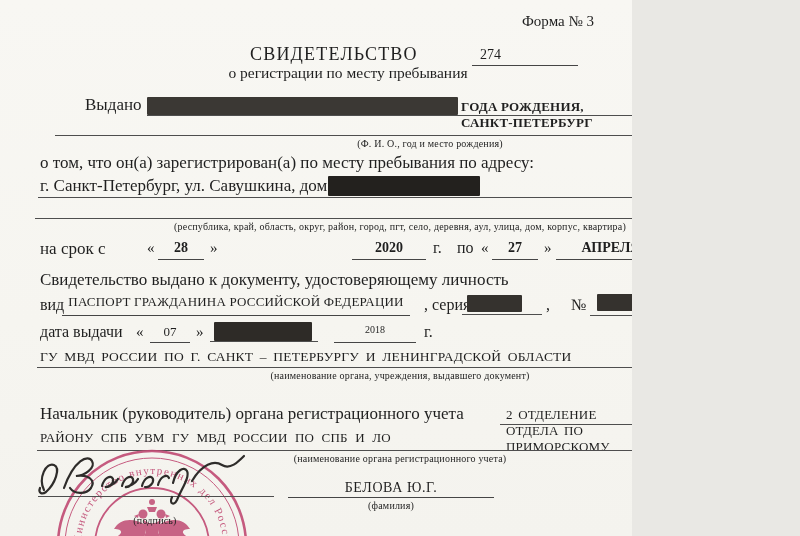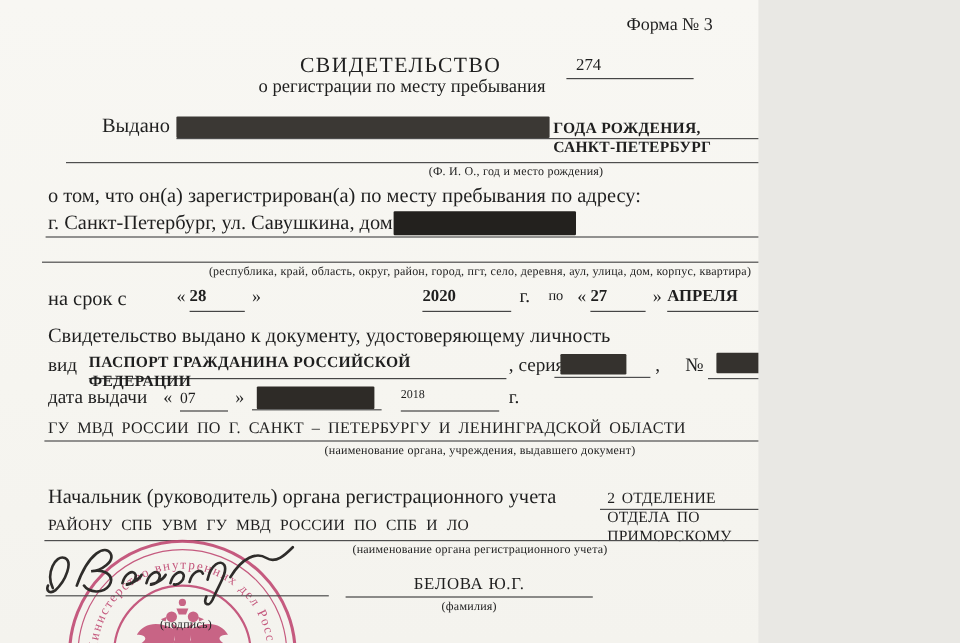--- a/index.html
+++ b/index.html
@@ -5,37 +5,37 @@
   html,body{margin:0;padding:0;background:#e9e8e4;}
   .canvas{
     position:relative;width:632px;height:536px;overflow:hidden;
     background:linear-gradient(180deg,#f8f7f3 0%,#f6f5f0 60%,#f4f3ee 100%);
     font-family:"Liberation Serif","DejaVu Serif",serif;color:#1f1f1f;
   }
   .abs{position:absolute;}
   .caption{font-size:10px;color:#232323;text-align:center;letter-spacing:.2px;}
   .rule{position:absolute;height:1px;background:#4e4e4e;}
   .redact{position:absolute;background:#35322e;border-radius:1px;}
-  .field{position:absolute;border-bottom:1px solid #454545;text-align:left;}
+  .field{position:absolute;border-bottom:1px solid #454545;text-align:center;}
   .valcaps{font-size:13px;letter-spacing:.2px;}
   .bolddate{font-weight:bold;font-size:14px;}
   .lbl{font-size:17px;}
   .quote{font-size:15px;}
   svg text{font-family:"Liberation Serif","DejaVu Serif",serif;}
 </style>
 </head>
 <body>
 
 <div class="canvas">
 
   <div class="abs" style="right:38px;top:13px;font-size:15px;">Форма № 3</div>
 
   <div class="abs" style="left:250px;top:44px;font-size:18px;letter-spacing:1.2px;">СВИДЕТЕЛЬСТВО</div>
   <div class="field" style="left:472px;top:47px;width:98px;height:18px;text-align:left;padding-left:8px;font-size:14px;">274</div>
-  <div class="abs" style="left:135px;top:64px;width:400px;text-align:center;font-size:15.5px;font-family:Liberation Serif, serif;">о регистрации по месту пребывания</div>
+  <div class="abs" style="left:148px;top:64px;width:400px;text-align:center;font-size:15.5px;font-family:Liberation Serif, serif;">о регистрации по месту пребывания</div>
 
   <div class="abs lbl" style="left:85px;top:95px;">Выдано</div>
   <div class="redact" style="left:147px;top:97px;width:311px;height:18px;background:#3b3834;"></div>
   <div class="abs" style="left:461px;top:99px;font-size:13px;font-weight:bold;letter-spacing:.2px;">ГОДА РОЖДЕНИЯ, САНКТ-ПЕТЕРБУРГ</div>
   <div class="rule" style="left:147px;top:115px;width:620px;"></div>
 
   <div class="rule" style="left:55px;top:135px;width:710px;"></div>
   <div class="abs caption" style="left:255px;top:138px;width:350px;">(Ф. И. О., год и место рождения)</div>
 
   <div class="abs" style="left:40px;top:153px;font-size:17px;">о том, что он(а) зарегистрирован(а) по месту пребывания по адресу:</div>
@@ -44,32 +44,32 @@
   <div class="rule" style="left:38px;top:197px;width:727px;"></div>
   <div class="rule" style="left:35px;top:218px;width:730px;"></div>
   <div class="abs caption" style="left:85px;top:221px;width:630px;">(республика, край, область, округ, район, город, пгт, село, деревня, аул, улица, дом, корпус, квартира)</div>
 
   <div class="abs lbl" style="left:40px;top:239px;">на срок с</div>
   <div class="abs quote" style="left:147px;top:240px;">«</div>
   <div class="field bolddate" style="left:158px;top:240px;width:46px;height:19px;">28</div>
   <div class="abs quote" style="left:210px;top:240px;">»</div>
   <div class="field bolddate" style="left:352px;top:240px;width:74px;height:19px;">2020</div>
   <div class="abs" style="left:433px;top:239px;font-size:16px;">г.</div>
-  <div class="abs" style="left:457px;top:239px;font-size:12px;">по</div>
+  <div class="abs" style="left:457px;top:239px;font-size:16px;">по</div>
   <div class="abs quote" style="left:481px;top:240px;">«</div>
   <div class="field bolddate" style="left:492px;top:240px;width:46px;height:19px;">27</div>
   <div class="abs quote" style="left:544px;top:240px;">»</div>
   <div class="field bolddate" style="left:556px;top:240px;width:110px;height:19px;">АПРЕЛЯ</div>
   <div class="field bolddate" style="left:676px;top:240px;width:72px;height:19px;">2020</div>
   <div class="abs" style="left:753px;top:239px;font-size:16px;">г.</div>
 
   <div class="abs" style="left:40px;top:270px;font-size:17px;">Свидетельство выдано к документу, удостоверяющему личность</div>
 
   <div class="abs" style="left:40px;top:296px;font-size:16px;">вид</div>
-  <div class="field valcaps" style="left:74px;top:294px;width:348px;height:21px;font-weight:bold;">ПАСПОРТ ГРАЖДАНИНА РОССИЙСКОЙ ФЕДЕРАЦИИ</div>
+  <div class="field valcaps" style="left:62px;top:294px;width:348px;height:21px;">ПАСПОРТ ГРАЖДАНИНА РОССИЙСКОЙ ФЕДЕРАЦИИ</div>
   <div class="abs" style="left:424px;top:296px;font-size:16px;">, серия</div>
   <div class="redact" style="left:467px;top:295px;width:55px;height:17px;"></div>
   <div class="rule" style="left:462px;top:314px;width:80px;"></div>
   <div class="abs" style="left:546px;top:296px;font-size:16px;">,</div>
   <div class="abs" style="left:571px;top:296px;font-size:16px;">№</div>
   <div class="redact" style="left:597px;top:294px;width:55px;height:17px;"></div>
   <div class="rule" style="left:590px;top:315px;width:175px;"></div>
 
   <div class="abs" style="left:40px;top:323px;font-size:16px;">дата выдачи</div>
   <div class="abs quote" style="left:136px;top:324px;">«</div>

